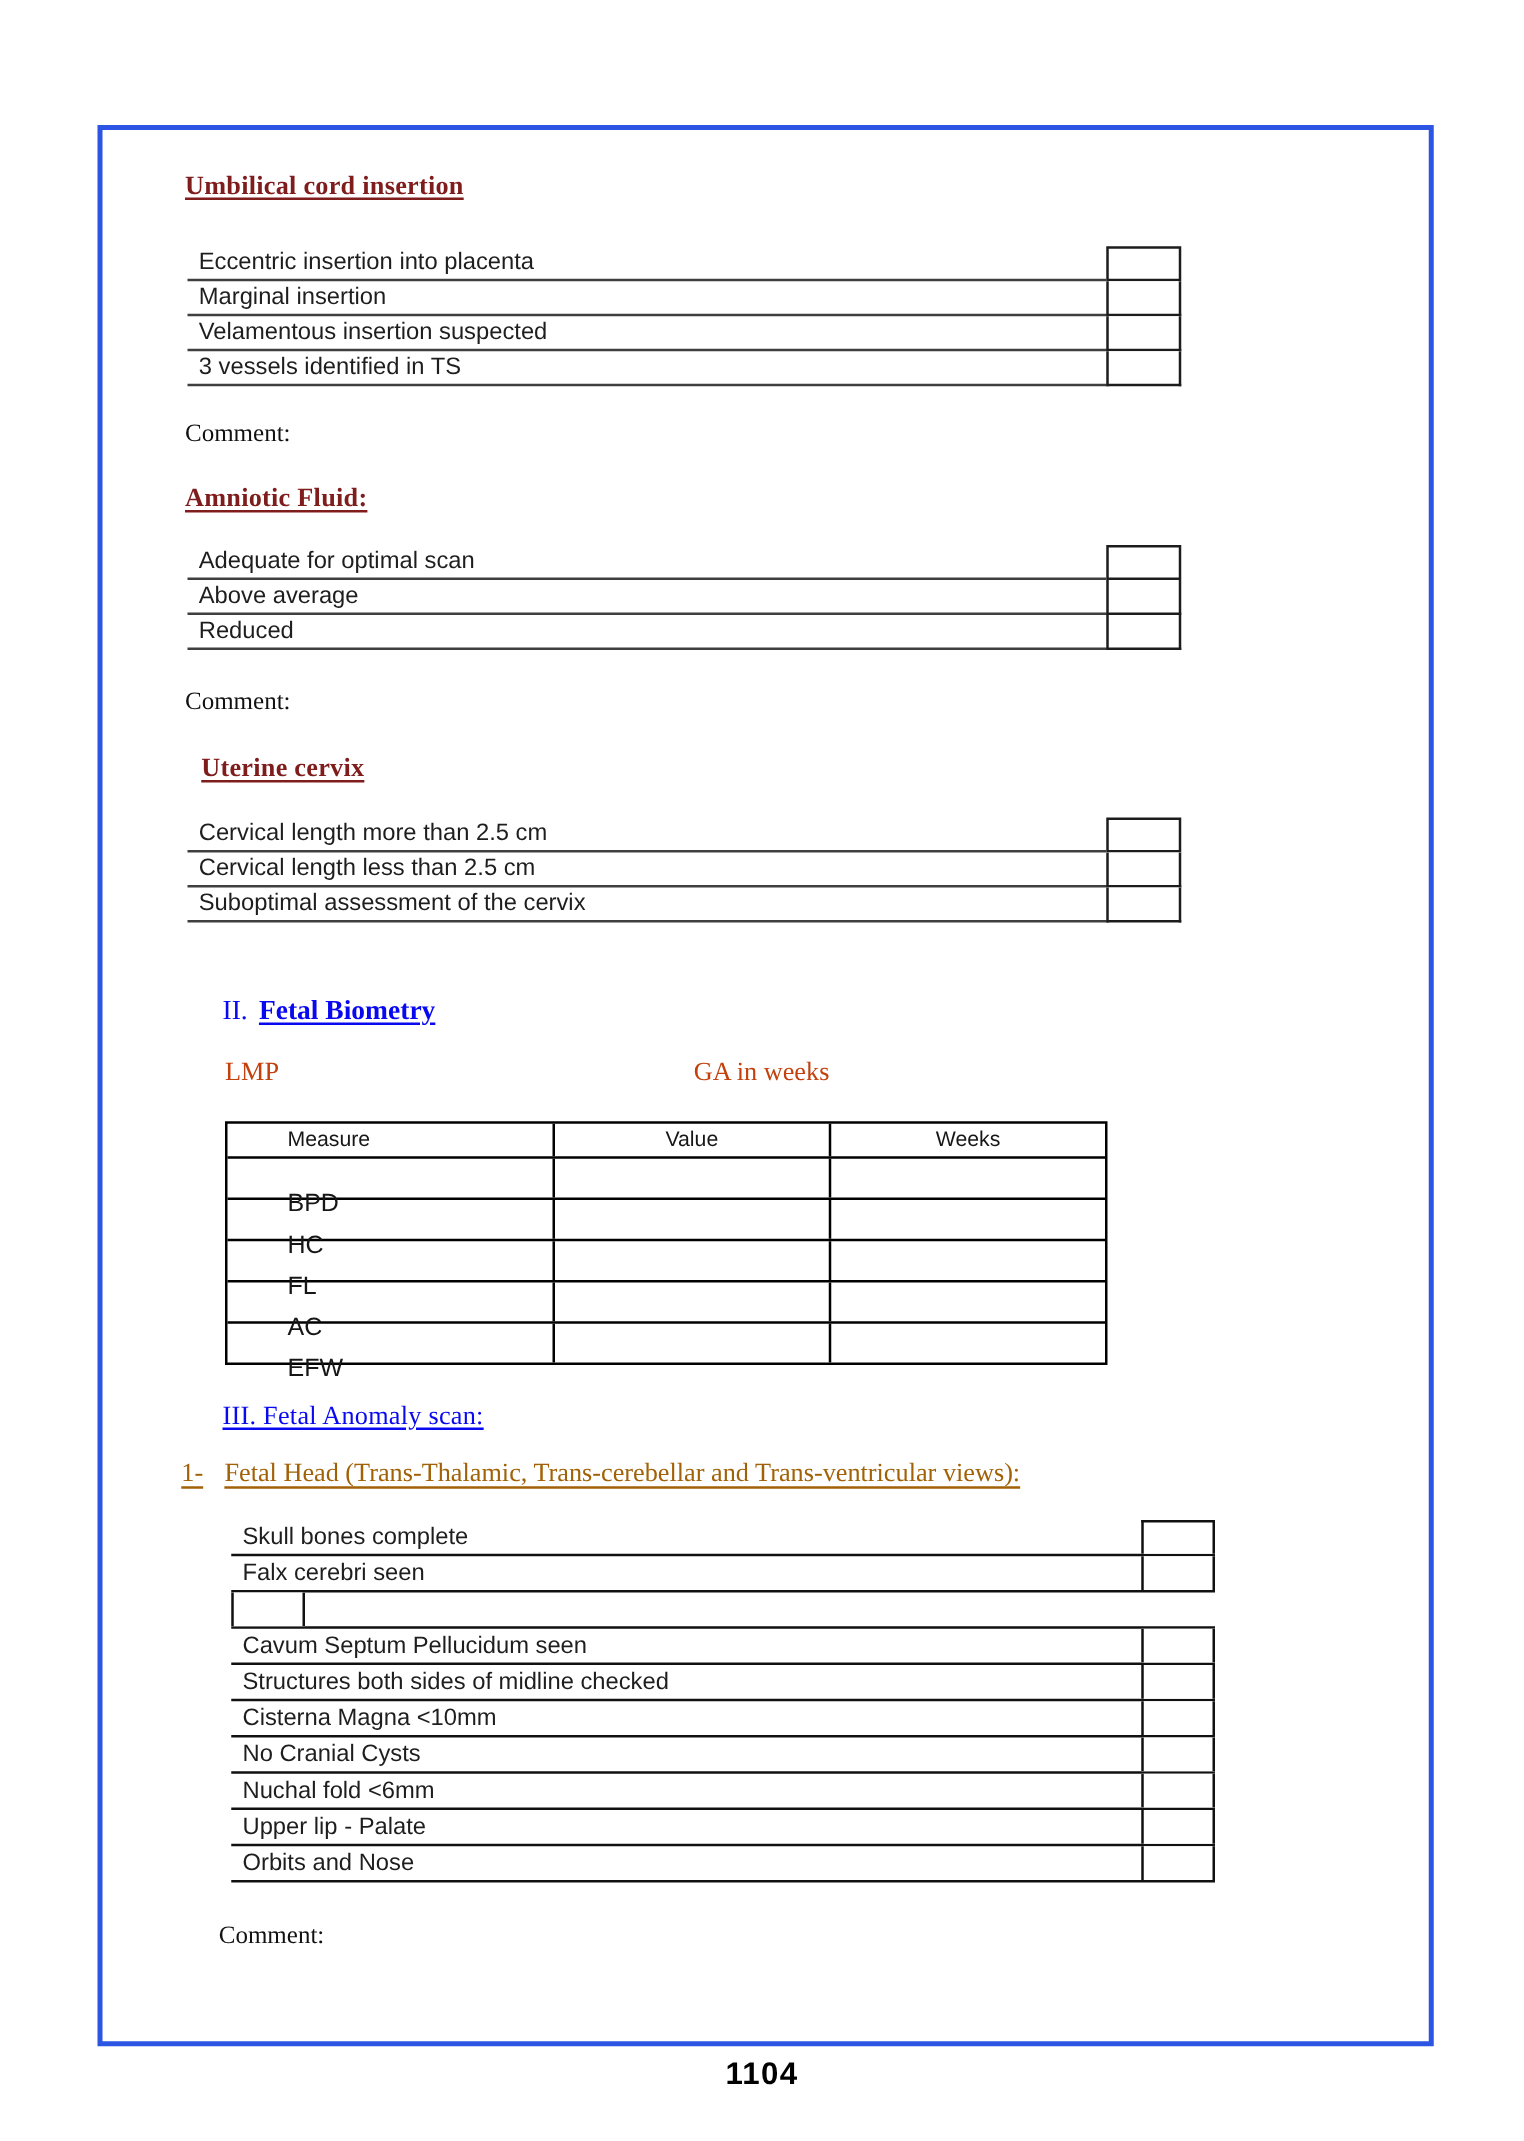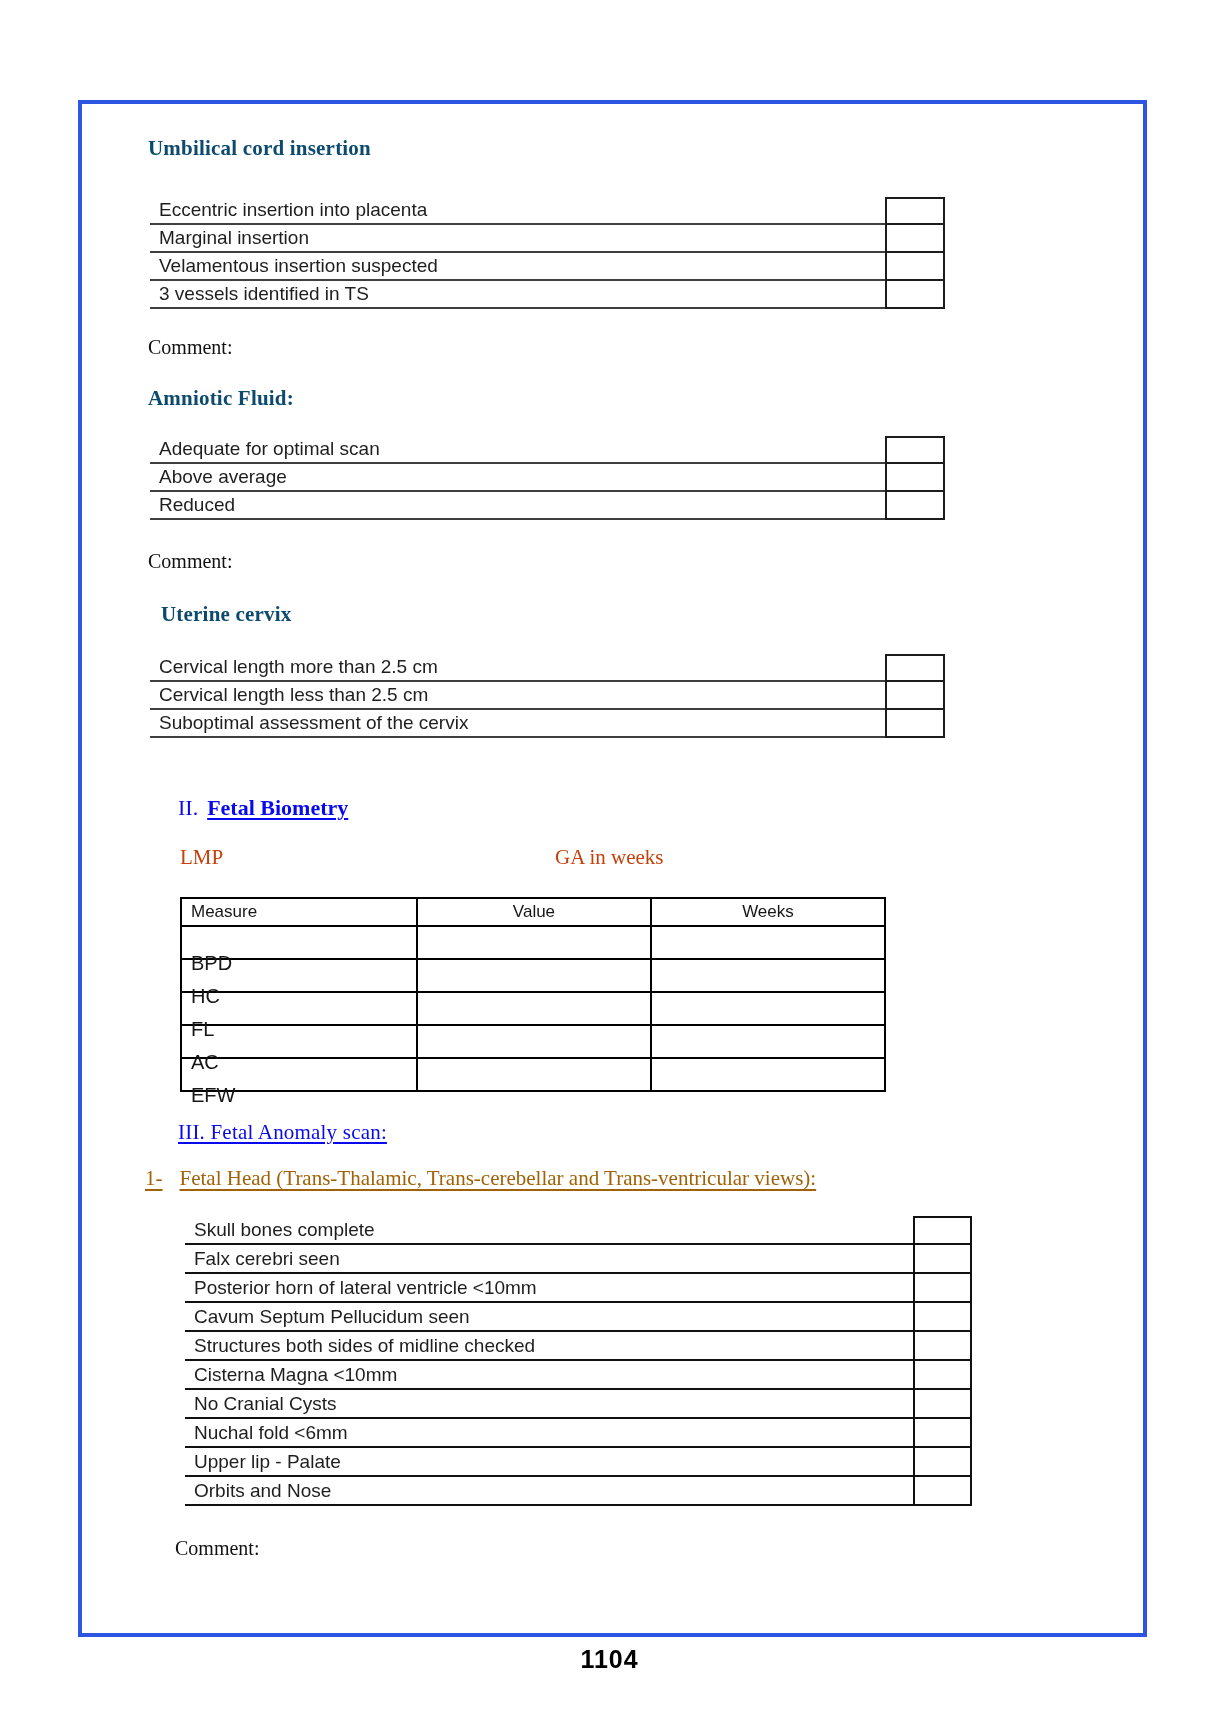--- a/index.html
+++ b/index.html
@@ -5,21 +5,21 @@
   :root{
     --frame-blue:#2d55e4;
     --heading-blue:#0909f0;
   }
   html,body{margin:0;padding:0;background:#ffffff;}
   body{width:1219px;height:1713px;position:relative;font-family:"Liberation Serif",serif;color:#000;}
   .page{position:absolute;inset:0;width:1219px;height:1713px;background:#fff;overflow:hidden;}
   .frame{position:absolute;left:78px;top:100px;width:1069px;height:1537px;border:4px solid var(--frame-blue);box-sizing:border-box;}
 
   .sec-heading{position:absolute;font-family:"Liberation Serif",serif;font-weight:bold;font-size:21px;
-    text-decoration-thickness:2px;text-underline-offset:3px;color:#0c4a6e;letter-spacing:.2px;}
+    text-decoration:underline;text-decoration-thickness:2px;text-underline-offset:3px;color:#7f1d1d;letter-spacing:.2px;}
   .comment{position:absolute;font-family:"Liberation Serif",serif;font-size:20px;color:#111;}
 
   
   .ctable{position:absolute;box-sizing:border-box;}
   .crow{display:flex;box-sizing:border-box;}
   .ctable.thin .crow{height:28px;}
   .clabel{flex:1;box-sizing:border-box;display:flex;align-items:center;padding-left:9px;
     font-family:"Liberation Sans",sans-serif;font-size:19px;color:#1e1e1e;}
   .ctable.thin .clabel{border-bottom:2px solid #3f3f3f;}
   .cbox{box-sizing:border-box;background:#fff;}
@@ -31,21 +31,21 @@
   .ctable.full .crow:first-child .cbox{border-top:2px solid #111;}
 
   
   .bio-heading{position:absolute;left:178px;top:795px;font-size:22px;color:var(--heading-blue);}
   .bio-heading .num{font-weight:normal;margin-right:9px;}
   .bio-heading .ttl{font-weight:bold;text-decoration:underline;text-decoration-thickness:2px;text-underline-offset:3px;}
   .inline-label{position:absolute;font-family:"Liberation Serif",serif;font-size:21px;color:#c2410c;}
 
   
   .bio{position:absolute;left:180px;top:897px;width:706px;border:2px solid #000;box-sizing:border-box;background:#fff;}
-  .bio-row{display:flex;border-top:2px solid #000;}
+  .bio-row{display:flex;border-top:2px solid #000;padding-left:39px;}
   .bio-row:first-child{border-top:none;}
   .bio-cell{width:33.333%;box-sizing:border-box;border-left:2px solid #000;display:flex;align-items:center;
     font-family:"Liberation Sans",sans-serif;color:#161616;}
   .bio-cell:first-child{border-left:none;}
   .bio-row.hdr{height:26px;}
   .bio-row.data{height:31px;}
   .bio-row.hdr .bio-cell{font-size:17px;justify-content:center;}
   .bio-row.hdr .bio-cell:first-child{justify-content:flex-start;padding-left:9px;}
   .bio-row.data .bio-cell:first-child{font-size:20px;padding-left:9px;margin-top:36px;}
 
@@ -172,21 +172,20 @@
   <div class="ctable full" style="left:185px;top:1216px;width:787px;">
     <div class="crow">
       <div class="clabel">Skull bones complete</div>
       <div class="cbox"></div>
     </div>
     <div class="crow">
       <div class="clabel">Falx cerebri seen</div>
       <div class="cbox"></div>
     </div>
     <div class="crow">
-      <div class="clabel">Posterior horn of lateral ventricle &lt;10mm</div>
       <div class="cbox"></div>
     </div>
     <div class="crow">
       <div class="clabel">Cavum Septum Pellucidum seen</div>
       <div class="cbox"></div>
     </div>
     <div class="crow">
       <div class="clabel">Structures both sides of midline checked</div>
       <div class="cbox"></div>
     </div>

